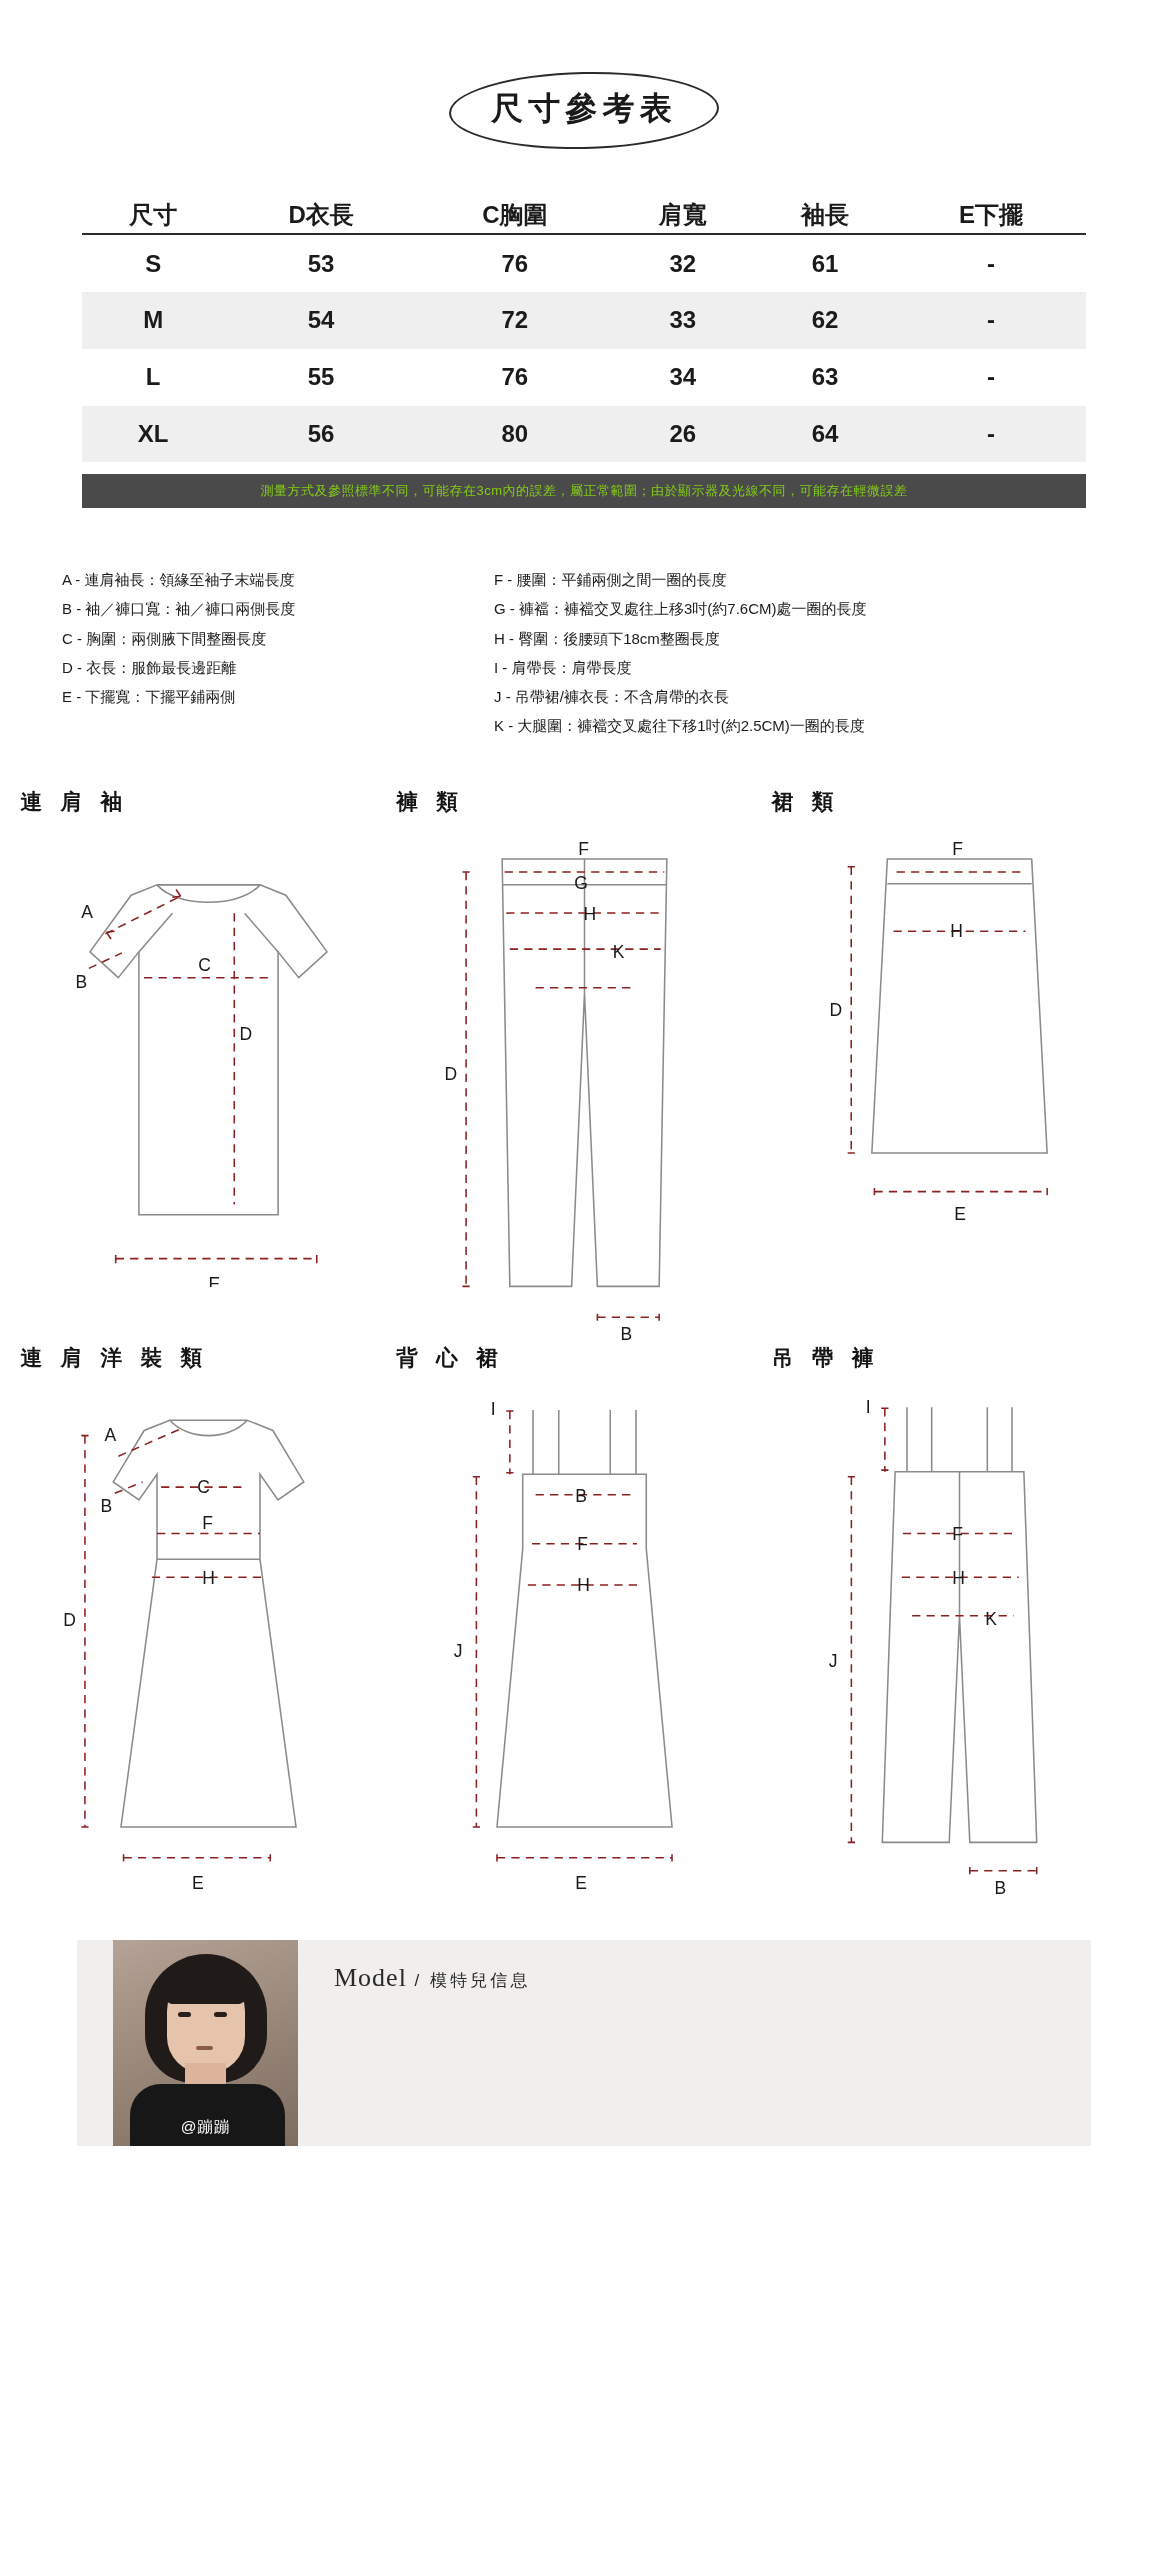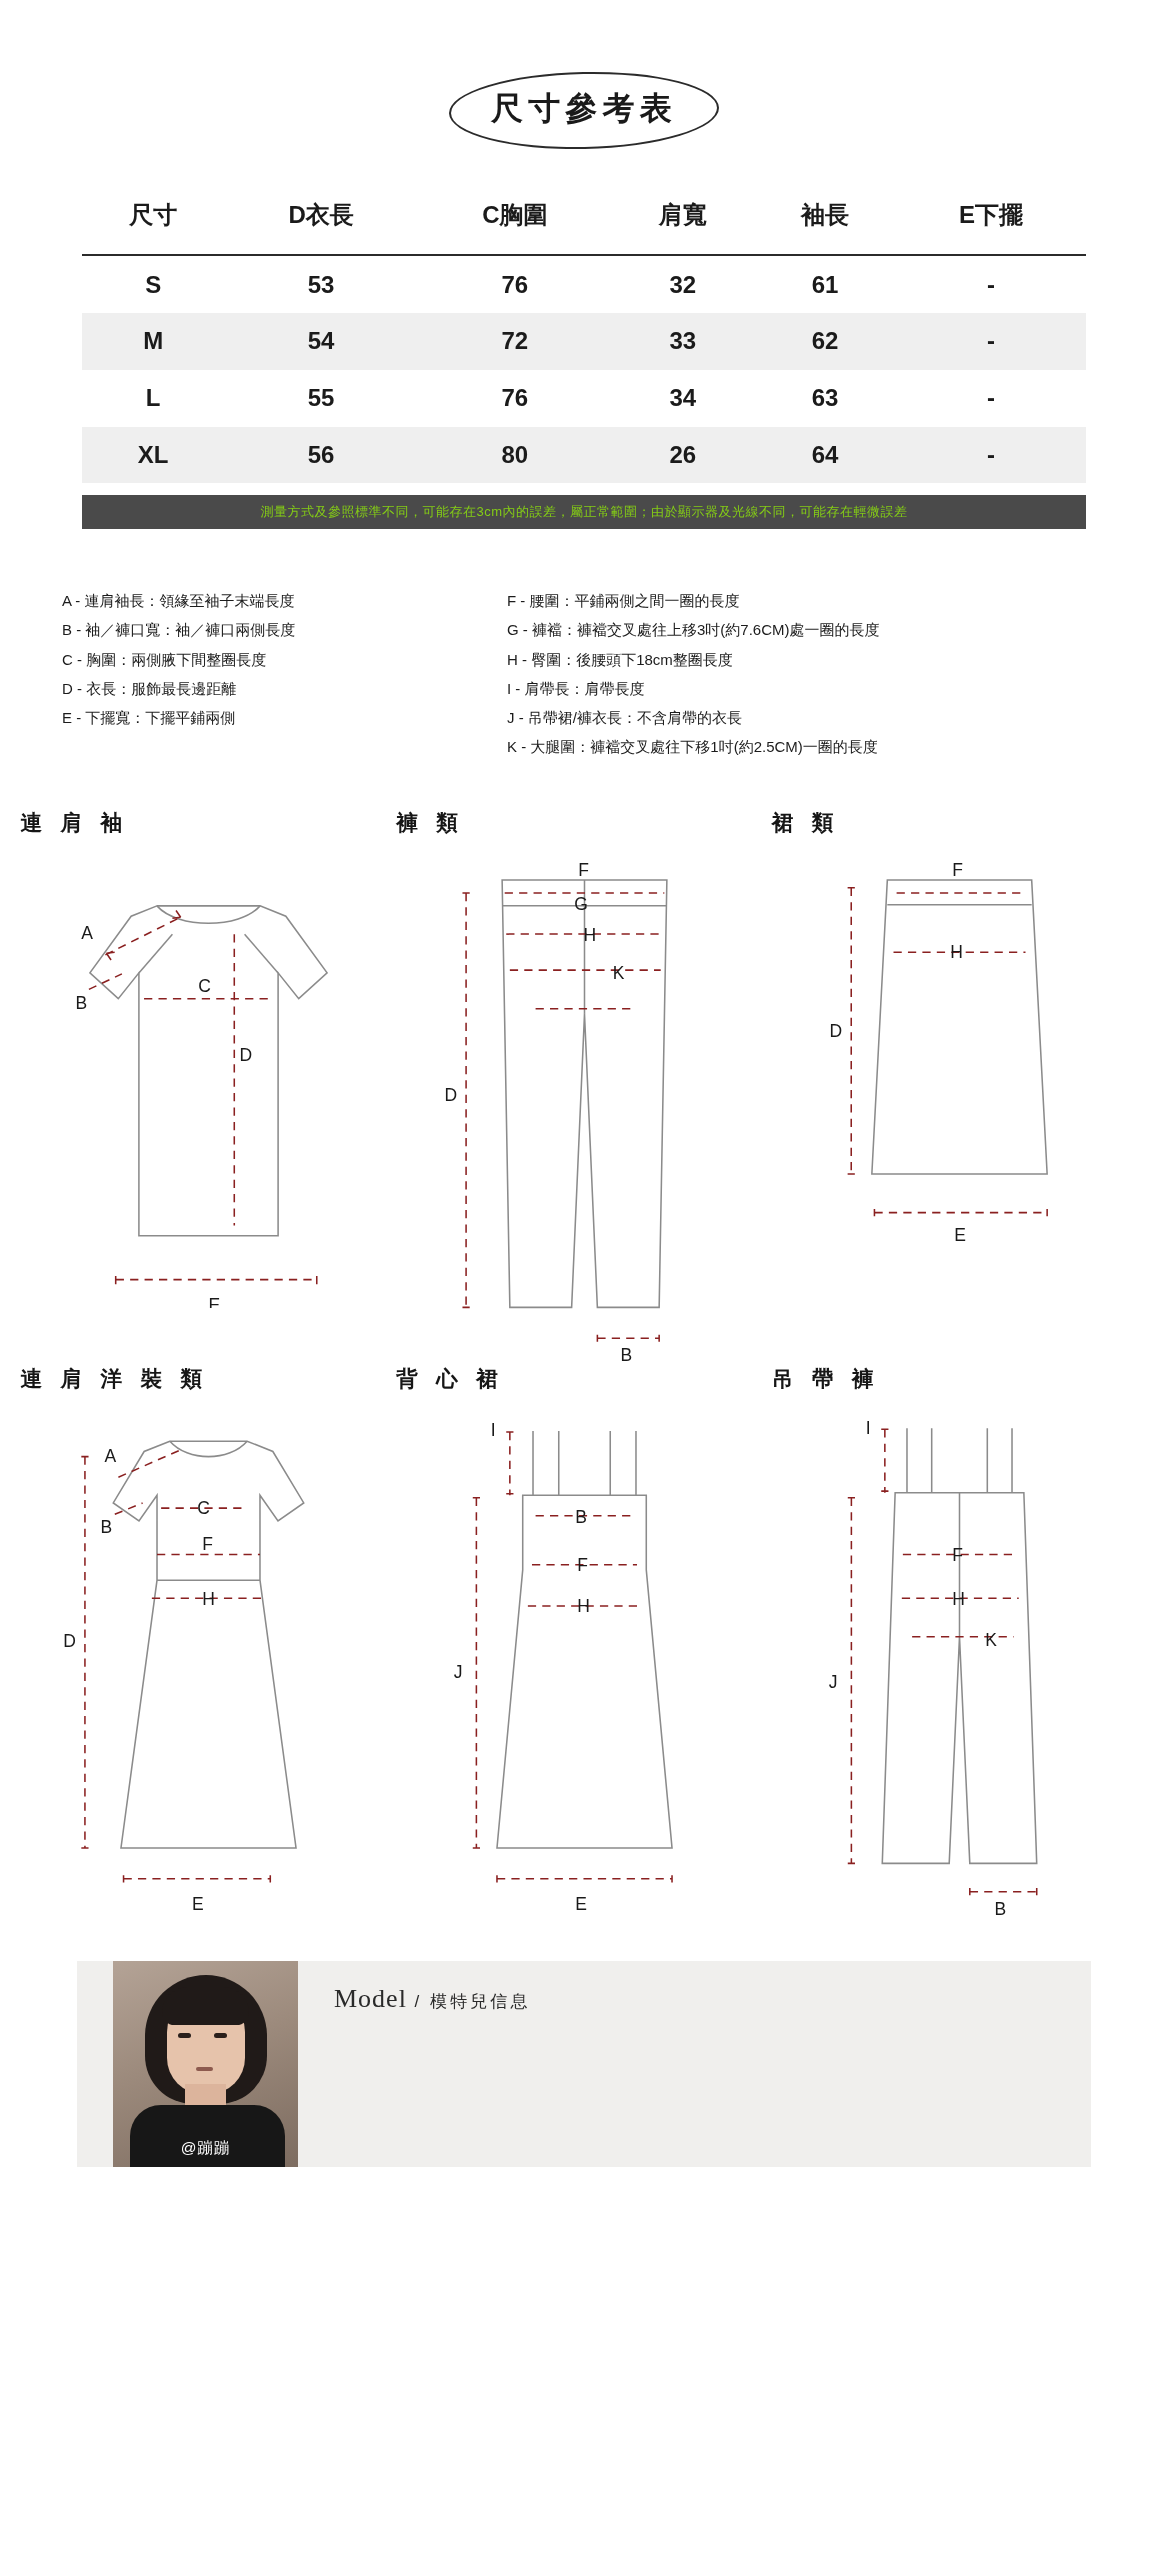--- a/index.html
+++ b/index.html
@@ -30,40 +30,40 @@
   
   .table-wrap { margin: 36px 82px 0; }
   table.size { width: 100%; border-collapse: collapse; }
   table.size th, table.size td {
     text-align: center;
     font-size: 24px;
     font-weight: 700;
     padding: 14.4px 0;
     color:#1b1b1b;
   }
-  table.size thead th { font-size: 24px; font-weight: 700; padding-bottom: 23px;}
+  table.size thead th { font-size: 24px; font-weight: 700; padding-bottom: 2px;}
   table.size thead tr { border-bottom: 2.6px solid #2b2b2b; }
   table.size tbody tr.alt { background:#efefef; }
   table.size tbody td { font-weight:600; }
 
   .note-bar {
     margin: 11.3px 82px 0;
     background:#4a4a4a;
     color:#84cc16;
     font-size: 13px;
     letter-spacing: 0.5px;
     text-align:center;
     padding: 8.2px 5.2px;
   }
 
   
   .legend {
     margin: 57px 62px 0;
     display:flex;
-    gap: 17px;
+    gap: 4px;
     font-size: 15px;
     line-height: 1.95;
     color:#1c1c1c;
   }
   .legend .col-a { width: 428px; }
   .legend .col-b { flex:1; }
   .legend div { white-space: nowrap; }
 
   
   .diagrams { margin: 46px 20.6px 0; }

